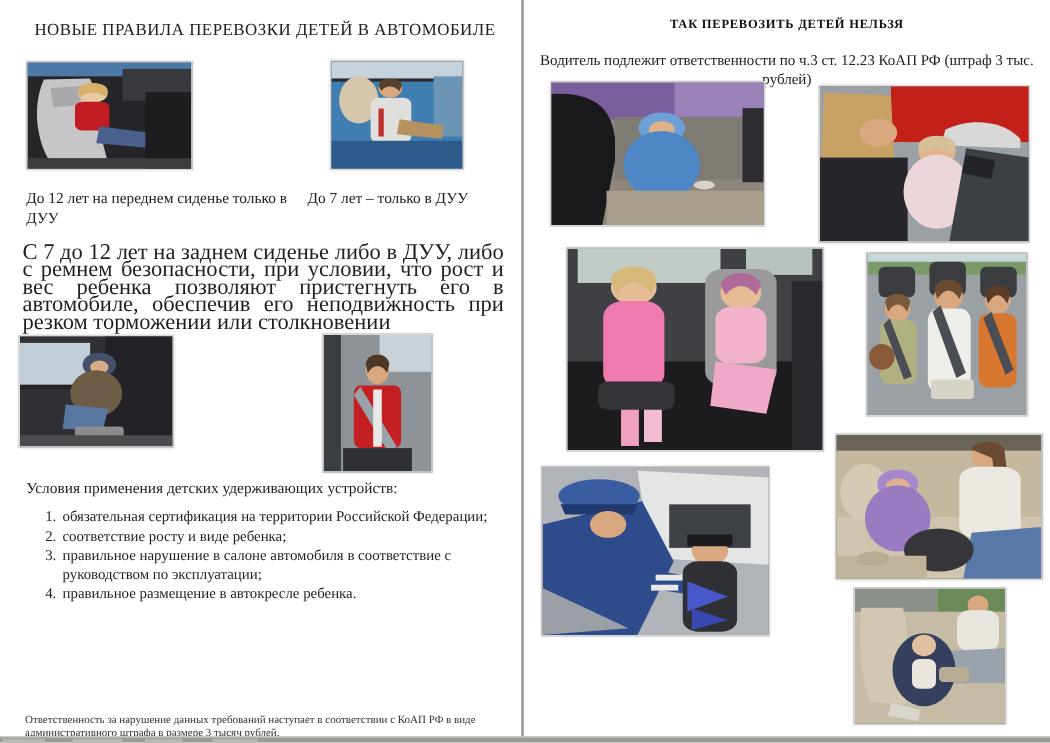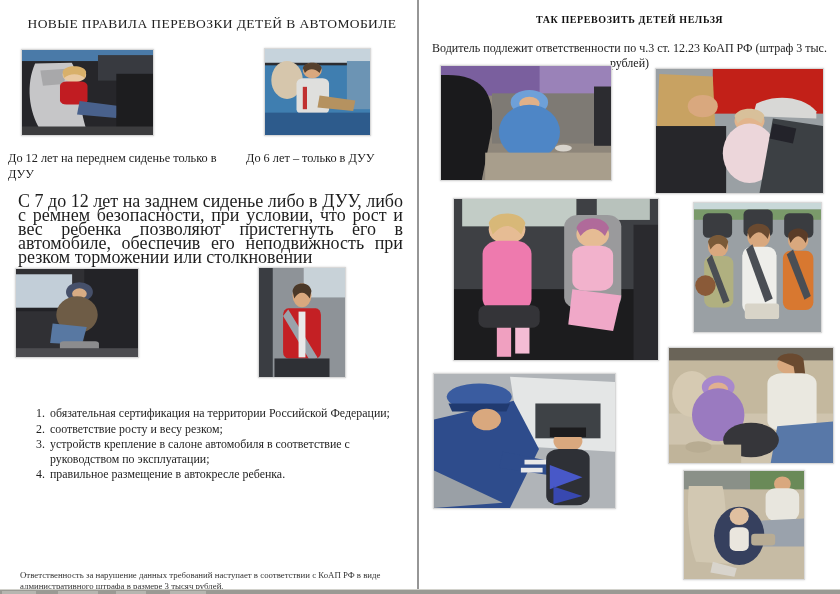--- a/index.html
+++ b/index.html
@@ -69,22 +69,22 @@
       <ellipse cx="21" cy="36" rx="15" ry="22" fill="#d6c6ac"></ellipse>
       <rect x="30" y="34" width="31" height="42" rx="6" fill="#dfdfdd"></rect>
       <circle cx="45" cy="25" r="9" fill="#d9a87e"></circle>
       <path d="M36,22 C38,14 52,14 54,22 L52,28 C48,22 41,22 38,28 Z" fill="#55402e"></path>
       <path d="M52,54 L86,60 L84,72 L50,68 Z" fill="#b59260"></path>
       <rect x="0" y="74" width="100" height="26" fill="#2d5b8c"></rect>
       <rect x="36" y="44" width="4" height="26" fill="#c03030"></rect>
     </svg>
   </div>
 
-  <div class="abs caption" style="left:8px;top:150px;width:236px;">До 12 лет на переднем сиденье только в ДУУ</div>
-  <div class="abs caption" style="left:246px;top:150px;width:165px;">До 6 лет –  только в ДУУ</div>
+  <div class="abs caption" style="left:21px;top:150px;width:236px;">До 12 лет на переднем сиденье только в ДУУ</div>
+  <div class="abs caption" style="left:246px;top:150px;width:165px;">До 7 лет –  только в ДУУ</div>
 
   <div class="abs body-par" style="left:18px;top:194px;width:385px;">С 7 до 12 лет на заднем сиденье либо в ДУУ, либо с ремнем безопасности, при условии, что рост и вес ребенка позволяют пристегнуть его в автомобиле, обеспечив его неподвижность при резком торможении или столкновении</div>
 
   <div class="abs photo" style="left:15px;top:268px;width:122px;height:88px;">
     <svg viewBox="0 0 100 100" preserveAspectRatio="none">
       <rect x="0" y="0" width="100" height="100" fill="#303034"></rect>
       <rect x="0" y="6" width="46" height="40" fill="#c2ced8"></rect>
       <rect x="0" y="44" width="46" height="4" fill="#222226"></rect>
       <rect x="56" y="0" width="44" height="100" fill="#232327"></rect>
       <circle cx="52" cy="26" r="11" fill="#46506a"></circle>
@@ -103,25 +103,26 @@
       <rect x="0" y="0" width="16" height="100" fill="#3a3d42"></rect>
       <circle cx="50" cy="25" r="11" fill="#d9a87e"></circle>
       <path d="M39,21 C41,12 59,12 61,21 L59,28 C54,21 46,21 41,28 Z" fill="#4a3828"></path>
       <rect x="28" y="37" width="44" height="46" rx="6" fill="#c42024"></rect>
       <path d="M34,38 L68,82 L60,86 L28,44 Z" fill="#9aa2aa"></path>
       <rect x="46" y="40" width="8" height="42" fill="#e9e9e9"></rect>
       <rect x="18" y="83" width="64" height="17" fill="#2e3035"></rect>
     </svg>
   </div>
 
+  <div class="abs list-head" style="left:21px;top:383px;width:370px;">Условия применения детских удерживающих устройств:</div>
 
   <ol class="abs cond-list" style="left:30px;top:406px;width:358px;">
     <li>обязательная сертификация на территории Российской Федерации;</li>
-    <li>соответствие росту и весу резком;</li>
-    <li>устройств крепление в салоне автомобиля в соответствие с руководством по эксплуатации;</li>
+    <li>соответствие росту и виде ребенка;</li>
+    <li>правильное нарушение в салоне автомобиля в соответствие с руководством по эксплуатации;</li>
     <li>правильное размещение в автокресле ребенка.</li>
   </ol>
 
 
   <div class="abs footnote" style="left:20px;top:531px;width:378px;margin-top:39px;">Ответственность за нарушение данных требований наступает в соответствии с КоАП РФ в виде административного штрафа в размере 3 тысяч рублей.</div>
 
   <div class="abs divider"></div>
 
   <div class="abs page-title-right">ТАК ПЕРЕВОЗИТЬ ДЕТЕЙ НЕЛЬЗЯ</div>
   <div class="abs page-subtitle-right">Водитель подлежит ответственности по ч.3 ст. 12.23 КоАП РФ (штраф 3 тыс. рублей)</div>

